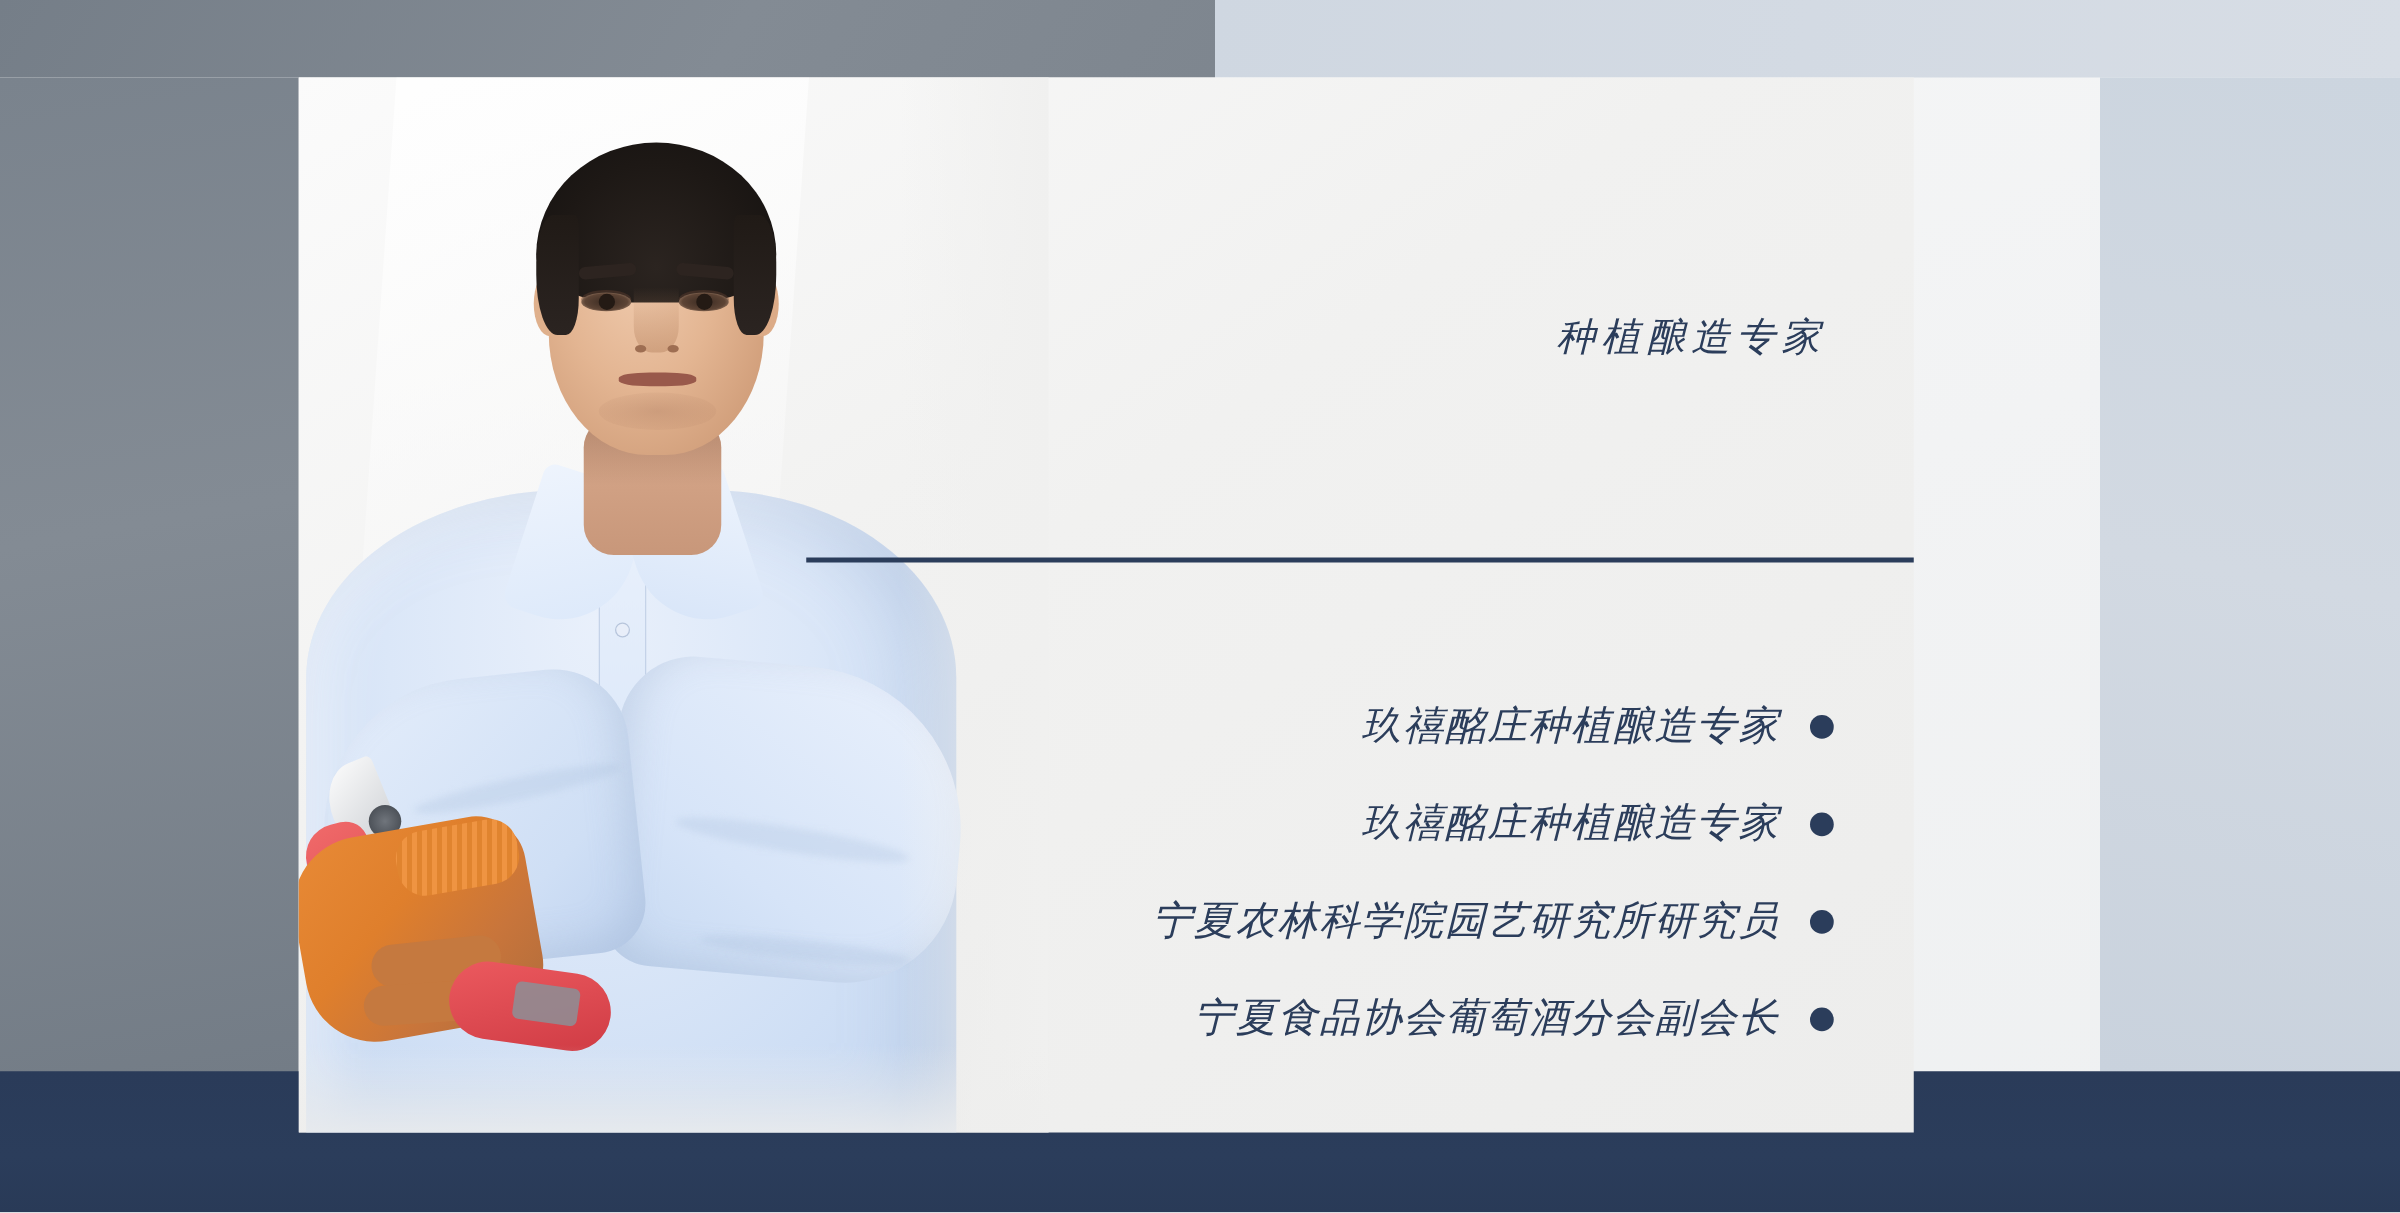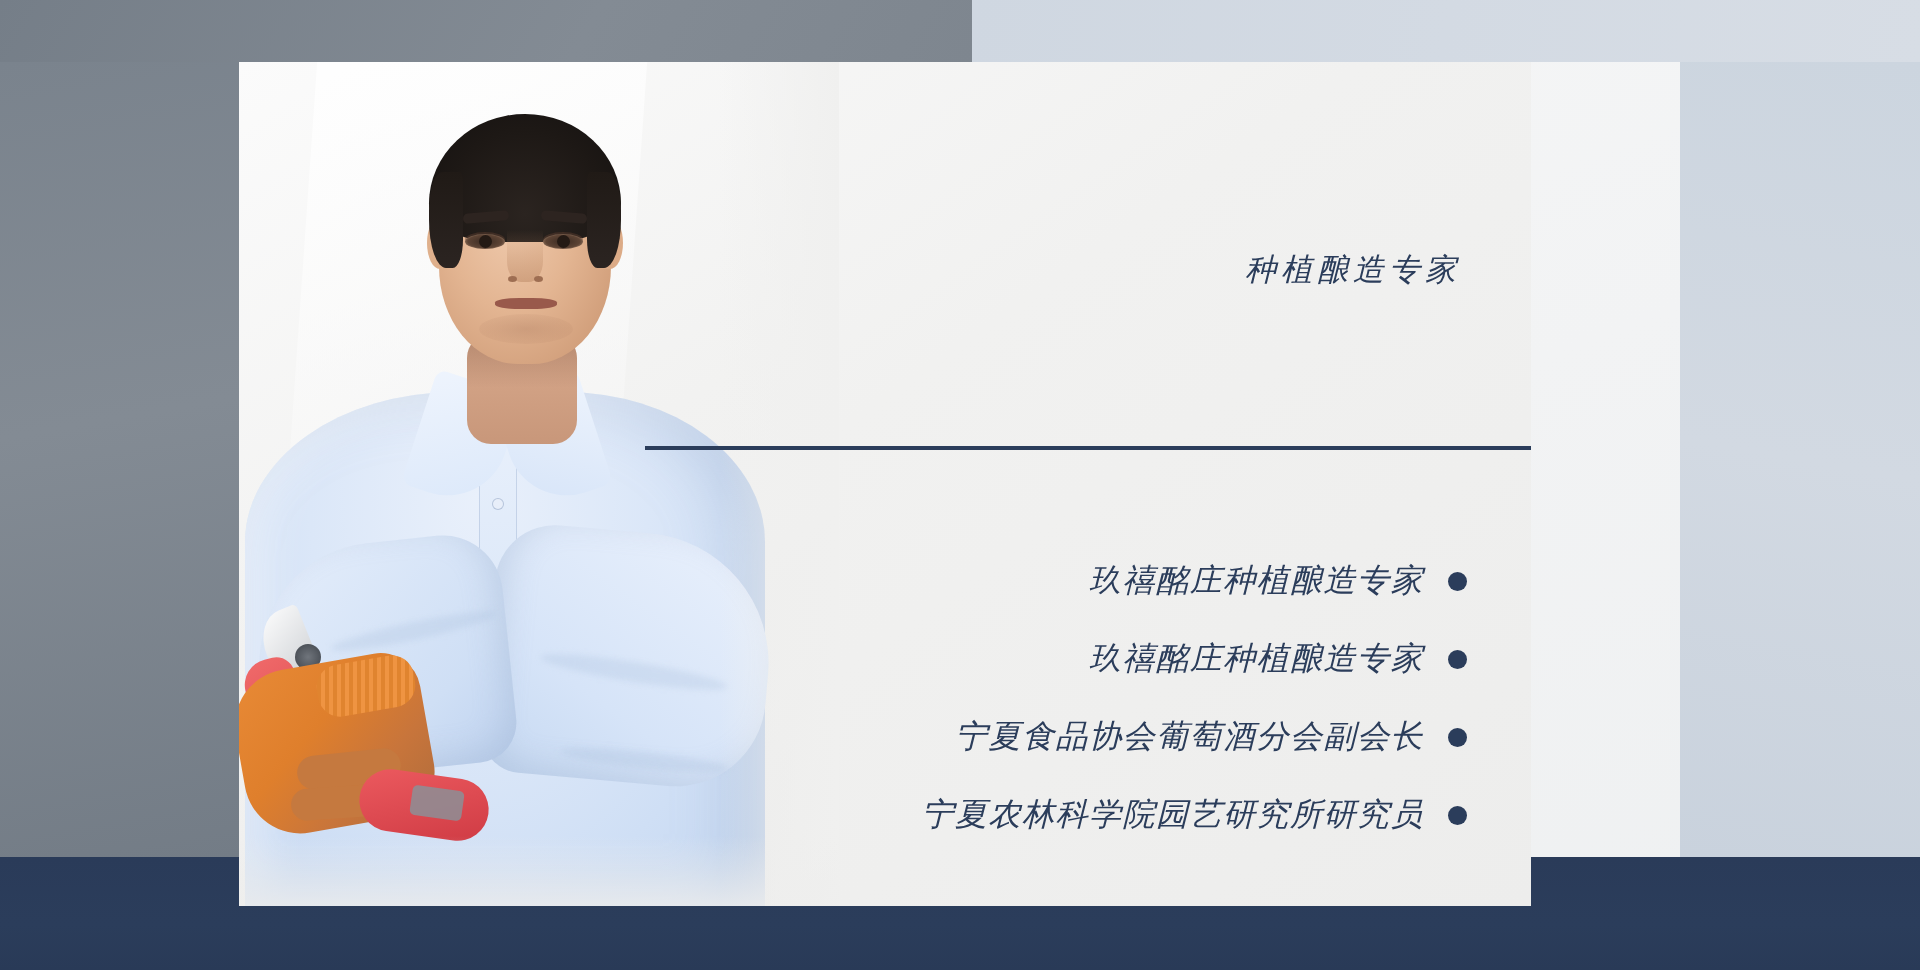--- a/index.html
+++ b/index.html
@@ -203,22 +203,22 @@
     <div class="creds" id="creds">
         <div class="cred-row">
           <span class="cred-text">玖禧酩庄种植酿造专家</span>
           <span class="cred-dot"></span>
         </div>
         <div class="cred-row">
           <span class="cred-text">玖禧酩庄种植酿造专家</span>
           <span class="cred-dot"></span>
         </div>
         <div class="cred-row">
+          <span class="cred-text">宁夏农林科学院园艺研究所研究员</span>
+          <span class="cred-dot"></span>
+        </div>
+        <div class="cred-row">
           <span class="cred-text">宁夏食品协会葡萄酒分会副会长</span>
-          <span class="cred-dot"></span>
-        </div>
-        <div class="cred-row">
-          <span class="cred-text">宁夏农林科学院园艺研究所研究员</span>
           <span class="cred-dot"></span>
         </div>
       </div>
   </div>
 </div>
 
 </body></html>

